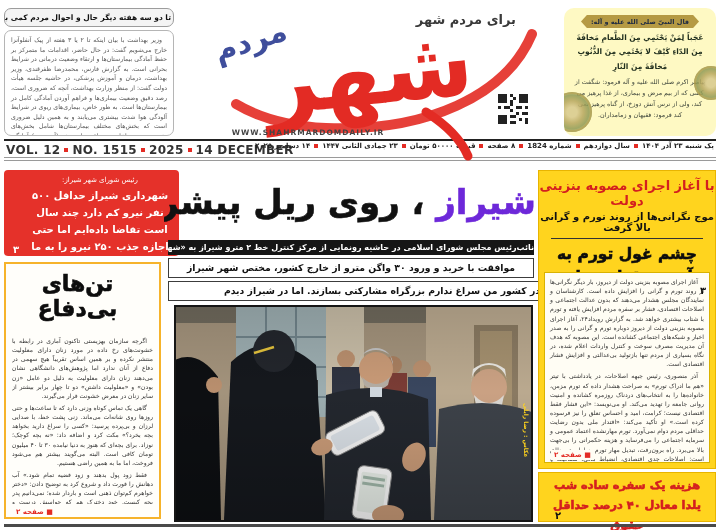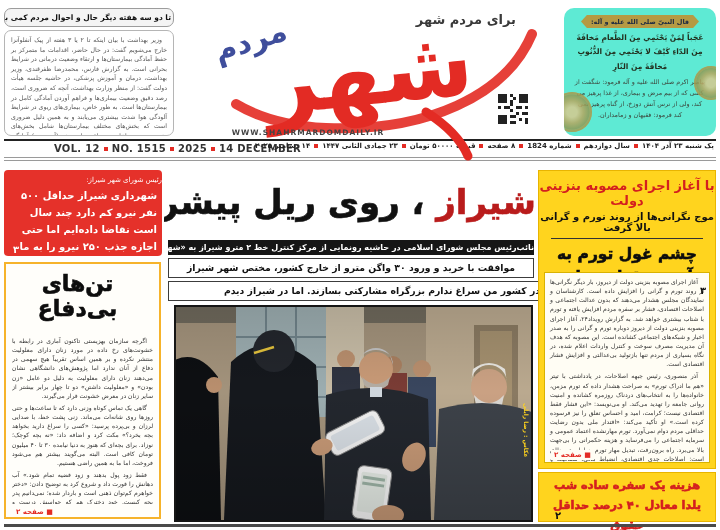--- a/index.html
+++ b/index.html
@@ -16,63 +16,63 @@
     font-size:6.2px;line-height:1.55;color:#555;text-align:justify;padding:4px 6px;}
   .health-body p{margin:0 0 3px 0;text-indent:5px;}
 
   .logo-zone{position:absolute;left:176px;top:0;width:386px;height:162px;z-index:3;pointer-events:none;}
   .logo-tagline{position:absolute;right:46px;top:12px;font-size:13px;color:#3a3a3a;font-weight:bold;}
   .logo-svg{position:absolute;left:0;top:0;}
   .website{position:absolute;left:218px;top:128px;width:180px;text-align:center;
     font-size:7.5px;letter-spacing:1px;color:#444;font-weight:bold;z-index:4;}
   .qr{position:absolute;left:498px;top:94px;width:30px;height:30px;z-index:4;}
 
-  .hadith-box{position:absolute;right:4px;top:8px;width:152px;height:128px;background:#5eead4;
+  .hadith-box{position:absolute;right:4px;top:8px;width:152px;height:128px;background:#fef9c3;
     border-radius:10px;overflow:hidden;text-align:center;}
   .ribbon{margin:7px auto 3px auto;width:118px;padding:2.5px 0;background:#b59a44;color:#1d2a42;
     font-size:6.5px;font-weight:bold;clip-path:polygon(5% 0,95% 0,100% 50%,95% 100%,5% 100%,0 50%);}
   .hadith-ar{font-size:7.5px;font-weight:bold;color:#22301f;line-height:1.9;padding:0 10px;}
   .hadith-fa{font-size:6.4px;color:#3c443a;line-height:1.75;padding:3px 10px 0 10px;}
   .ornament{position:absolute;width:34px;height:34px;border-radius:50%;opacity:.85;
     background:radial-gradient(circle,#d8c98e 18%,#b7a75f 40%,#8f9a55 60%,#d8c98e 78%);
     box-shadow:0 0 0 2px #a89a4c inset;}
   .orn-r{right:-12px;top:58px;} .orn-l{left:-12px;top:84px;width:40px;height:40px;}
 
   
   .rule-top{position:absolute;left:4px;right:4px;top:139px;height:2px;background:#222;z-index:1;}
   .rule-a{position:absolute;left:4px;right:4px;top:157px;height:1px;background:#9a9a9a;}
   .rule-b{position:absolute;left:4px;right:4px;top:160px;height:1px;background:#9a9a9a;}
   .dateline-en{position:absolute;left:6px;top:143px;display:flex;align-items:center;
-    font-size:10px;font-weight:bold;color:#333;letter-spacing:.3px;z-index:2;margin-left:48px;}
+    font-size:12px;font-weight:bold;color:#333;letter-spacing:.3px;z-index:2;}
   .dateline-fa{position:absolute;right:6px;top:142px;display:flex;direction:rtl;align-items:center;
     font-size:7px;font-weight:bold;color:#222;z-index:2;}
   .seg{white-space:nowrap;display:flex;align-items:center;}
   .seg:not(:last-child)::after{content:"";display:inline-block;width:4px;height:4px;background:#e32b24;margin:0 4px;}
 
   
   .council-box{position:absolute;left:4px;top:170px;width:158px;height:86px;background:#e5312a;
-    border-radius:4px;color:#fff;}
+    border-radius:4px;color:#fff;text-align:center;padding-left:17px;}
   .council-kicker{font-size:7px;padding-top:6px;}
   .council-title{font-size:10px;font-weight:bold;line-height:1.7;padding:3px 5px 0 5px;}
   .council-page{position:absolute;left:9px;bottom:1px;font-size:10px;font-weight:bold;}
 
   .story-box{position:absolute;left:4px;top:262px;width:153px;height:253px;background:#fffefa;
     border:2.5px solid #f6b32b;padding:0;}
   .story-kicker{font-size:7.4px;font-weight:bold;color:#111;text-align:center;padding:5px 4px 3px 4px;
     border-bottom:1px solid #444;margin:0 5px;}
   .story-title{font-size:22px;text-align:center;color:#0d0d0d;margin:7px 10px 4px 0;}
   .story-body{position:absolute;left:6px;right:6px;top:72px;bottom:13px;overflow:hidden;
     font-size:6.1px;line-height:1.5;color:#333;text-align:justify;}
   .story-body p{margin:0 0 3px 0;text-indent:6px;}
   .page-ref{position:absolute;left:7px;bottom:1px;color:#e32b24;font-size:7px;font-weight:bold;background:#fffefa;padding:0 3px;}
 
   
   .headline{position:absolute;left:164px;top:170px;width:372px;height:64px;text-align:center;
     font-size:34px;letter-spacing:-1px;white-space:nowrap;overflow:hidden;line-height:64px;color:#111;}
-  .headline .city{color:#b91c1c;}
+  .headline .city{color:#6d28d9;}
   .lead-bar{position:absolute;left:168px;top:240px;width:366px;height:15px;background:#161616;color:#fff;
     font-size:8px;font-weight:bold;text-align:center;line-height:15px;white-space:nowrap;overflow:hidden;}
   .sub-box{position:absolute;left:168px;width:364px;height:18px;border:1.5px solid #3c3c3c;background:#fff;
     font-size:9.3px;font-weight:bold;color:#111;text-align:center;line-height:18px;white-space:nowrap;overflow:hidden;}
   .sub1{top:258px;} .sub2{top:281px;padding-left:31px;}
   .sub-page{position:absolute;right:14px;top:281px;height:18px;line-height:19px;font-size:10px;font-weight:bold;color:#111;z-index:2;}
   .photo{position:absolute;left:174px;top:305px;width:355px;height:213px;border:2px solid #161616;
     background:#a89a85;overflow:hidden;}
   .photo-credit{position:absolute;right:1px;top:96px;writing-mode:vertical-rl;font-size:6px;
     color:#ffd41e;font-weight:bold;letter-spacing:1px;}

